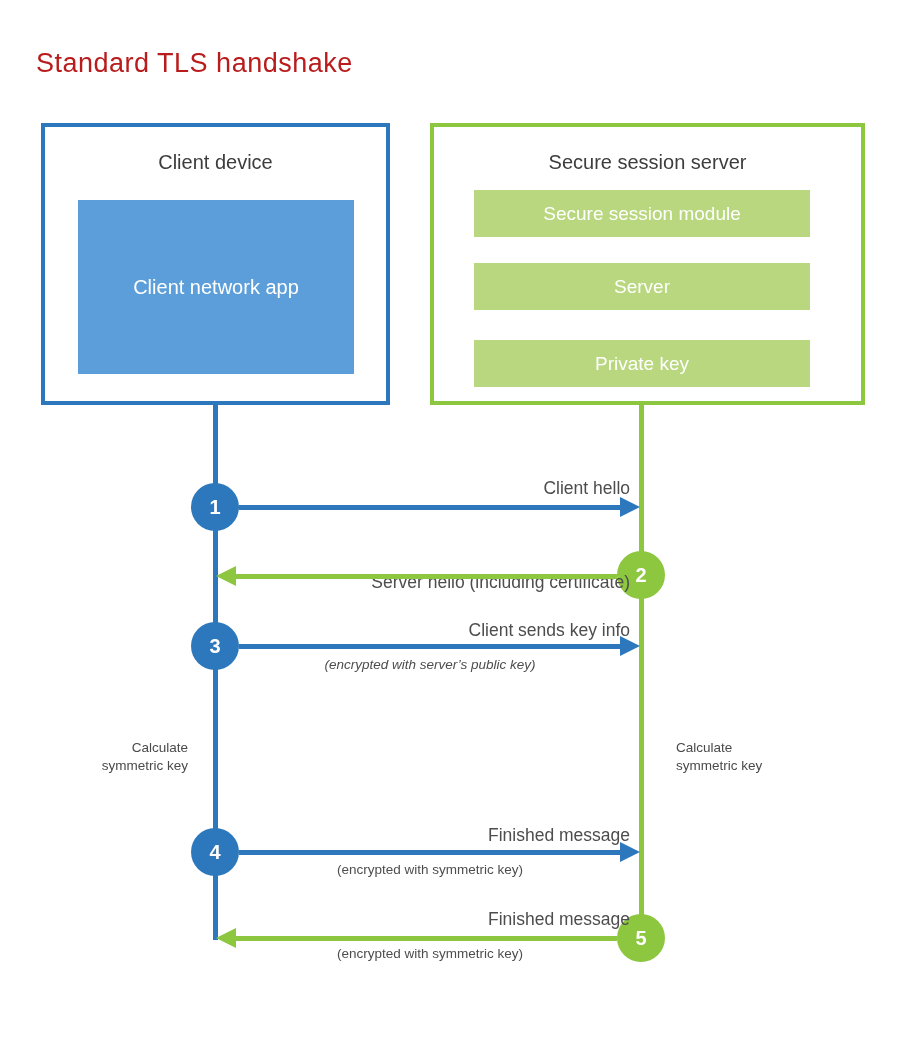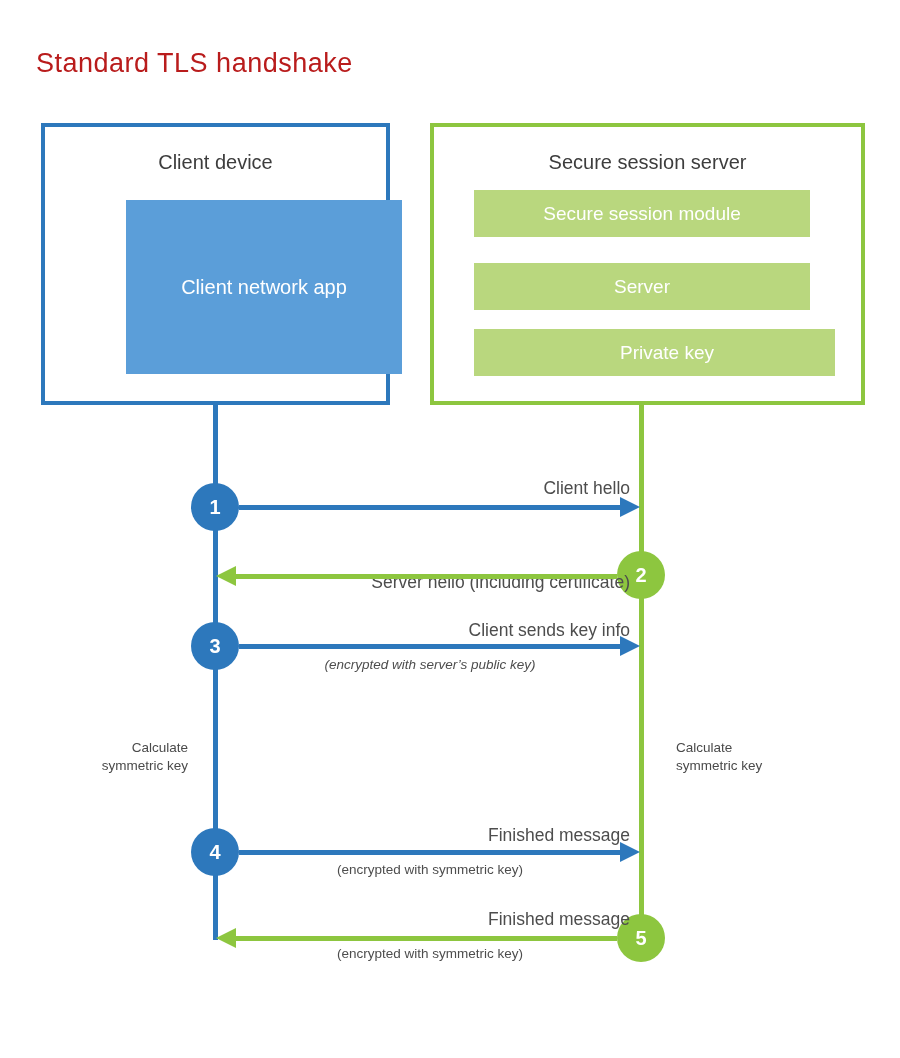--- a/index.html
+++ b/index.html
@@ -40,36 +40,35 @@
   .client-app {
     position: absolute;
     left: 33px; top: 73px;
     width: 276px; height: 174px;
     background: var(--blue_light);
     display: flex; align-items: center; justify-content: center;
     text-align: center;
     color: #ffffff;
     font-size: 20px;
     line-height: 1.5;
-    margin-left: 48px;
   }
   .client-app span { display: inline-block; max-width: 175px; }
   .module-bar {
     position: absolute;
     left: 40px;
     width: 336px; height: 47px;
     background: var(--green_light);
     color: #ffffff;
     font-size: 19px;
     text-align: center;
     line-height: 47px;
   }
   .bar-1 { top: 63px; }
   .bar-2 { top: 136px; }
-  .bar-3 { top: 202px; padding-left: 25px; }
+  .bar-3 { top: 213px; }
   
   .lifeline {
     position: absolute;
     top: 403px;
     width: 5px;
     height: 537px;
   }
   .lifeline-client { left: 213px; background: var(--blue); }
   .lifeline-server { left: 639px; background: var(--green); }
   

